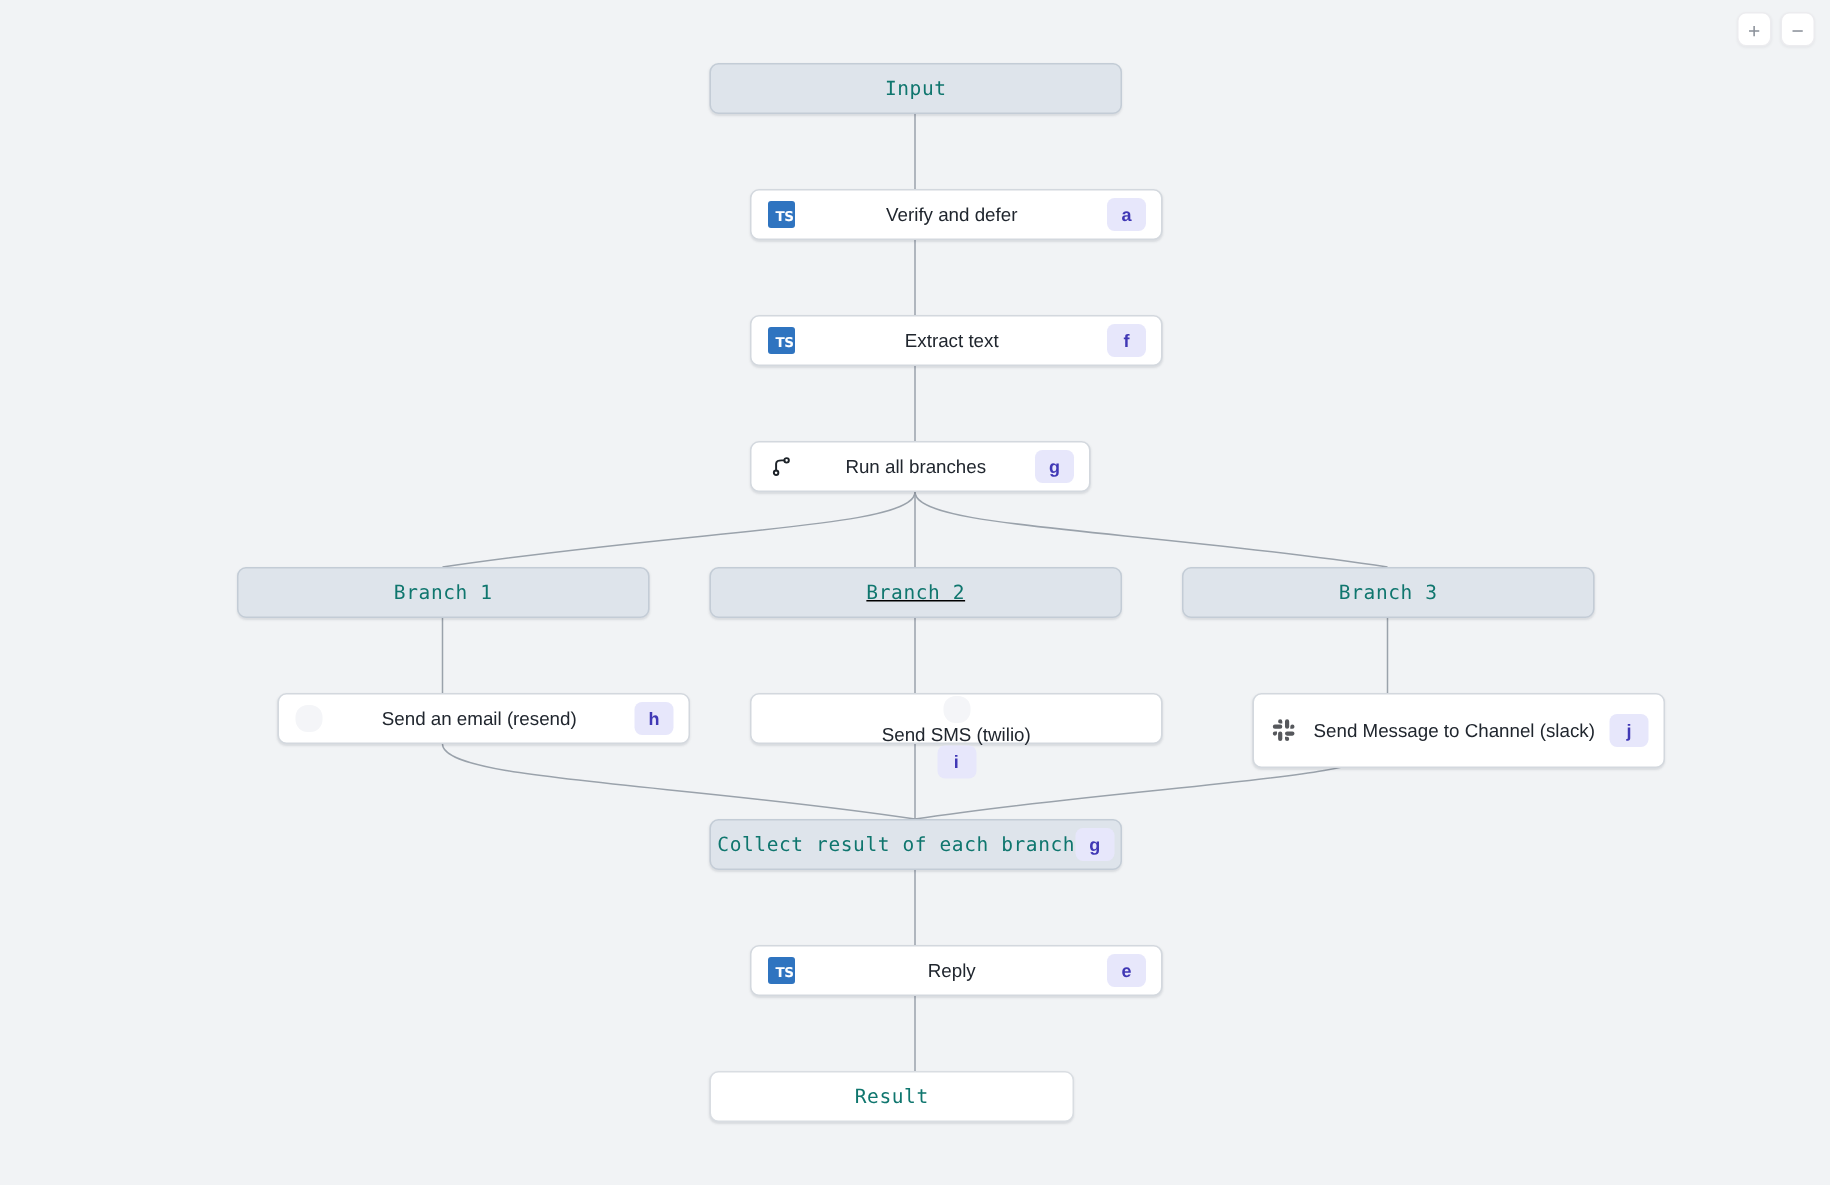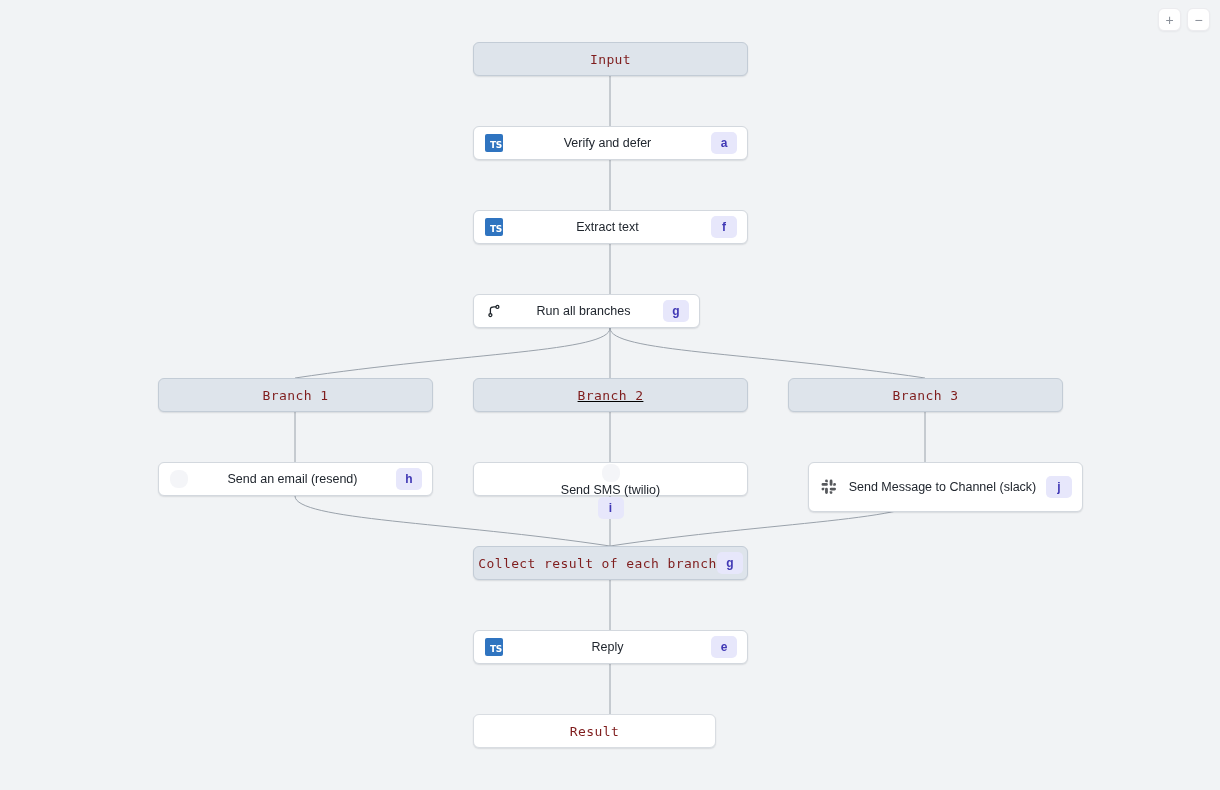--- a/index.html
+++ b/index.html
@@ -42,28 +42,29 @@
     justify-content: center;
   }
   .node.slab.plain {
     background: #ffffff;
     border: 1px solid #d9dde2;
   }
   .slab-label {
     font-family: "DejaVu Sans Mono", "Liberation Mono", monospace;
     font-size: 13px;
     letter-spacing: .4px;
-    color: #7f1d1d;
+    color: #0f766e;
     white-space: nowrap;
   }
 
   
   .node.step {
     background: #ffffff;
     padding: 0 10px;
+    margin-left: 27px;
   }
   .step-icon {
     width: 20px; height: 20px;
     flex: 0 0 20px;
     display: flex; align-items: center; justify-content: center;
   }
   .step-label {
     flex: 1 1 auto;
     text-align: center;
     font-size: 12.5px;

